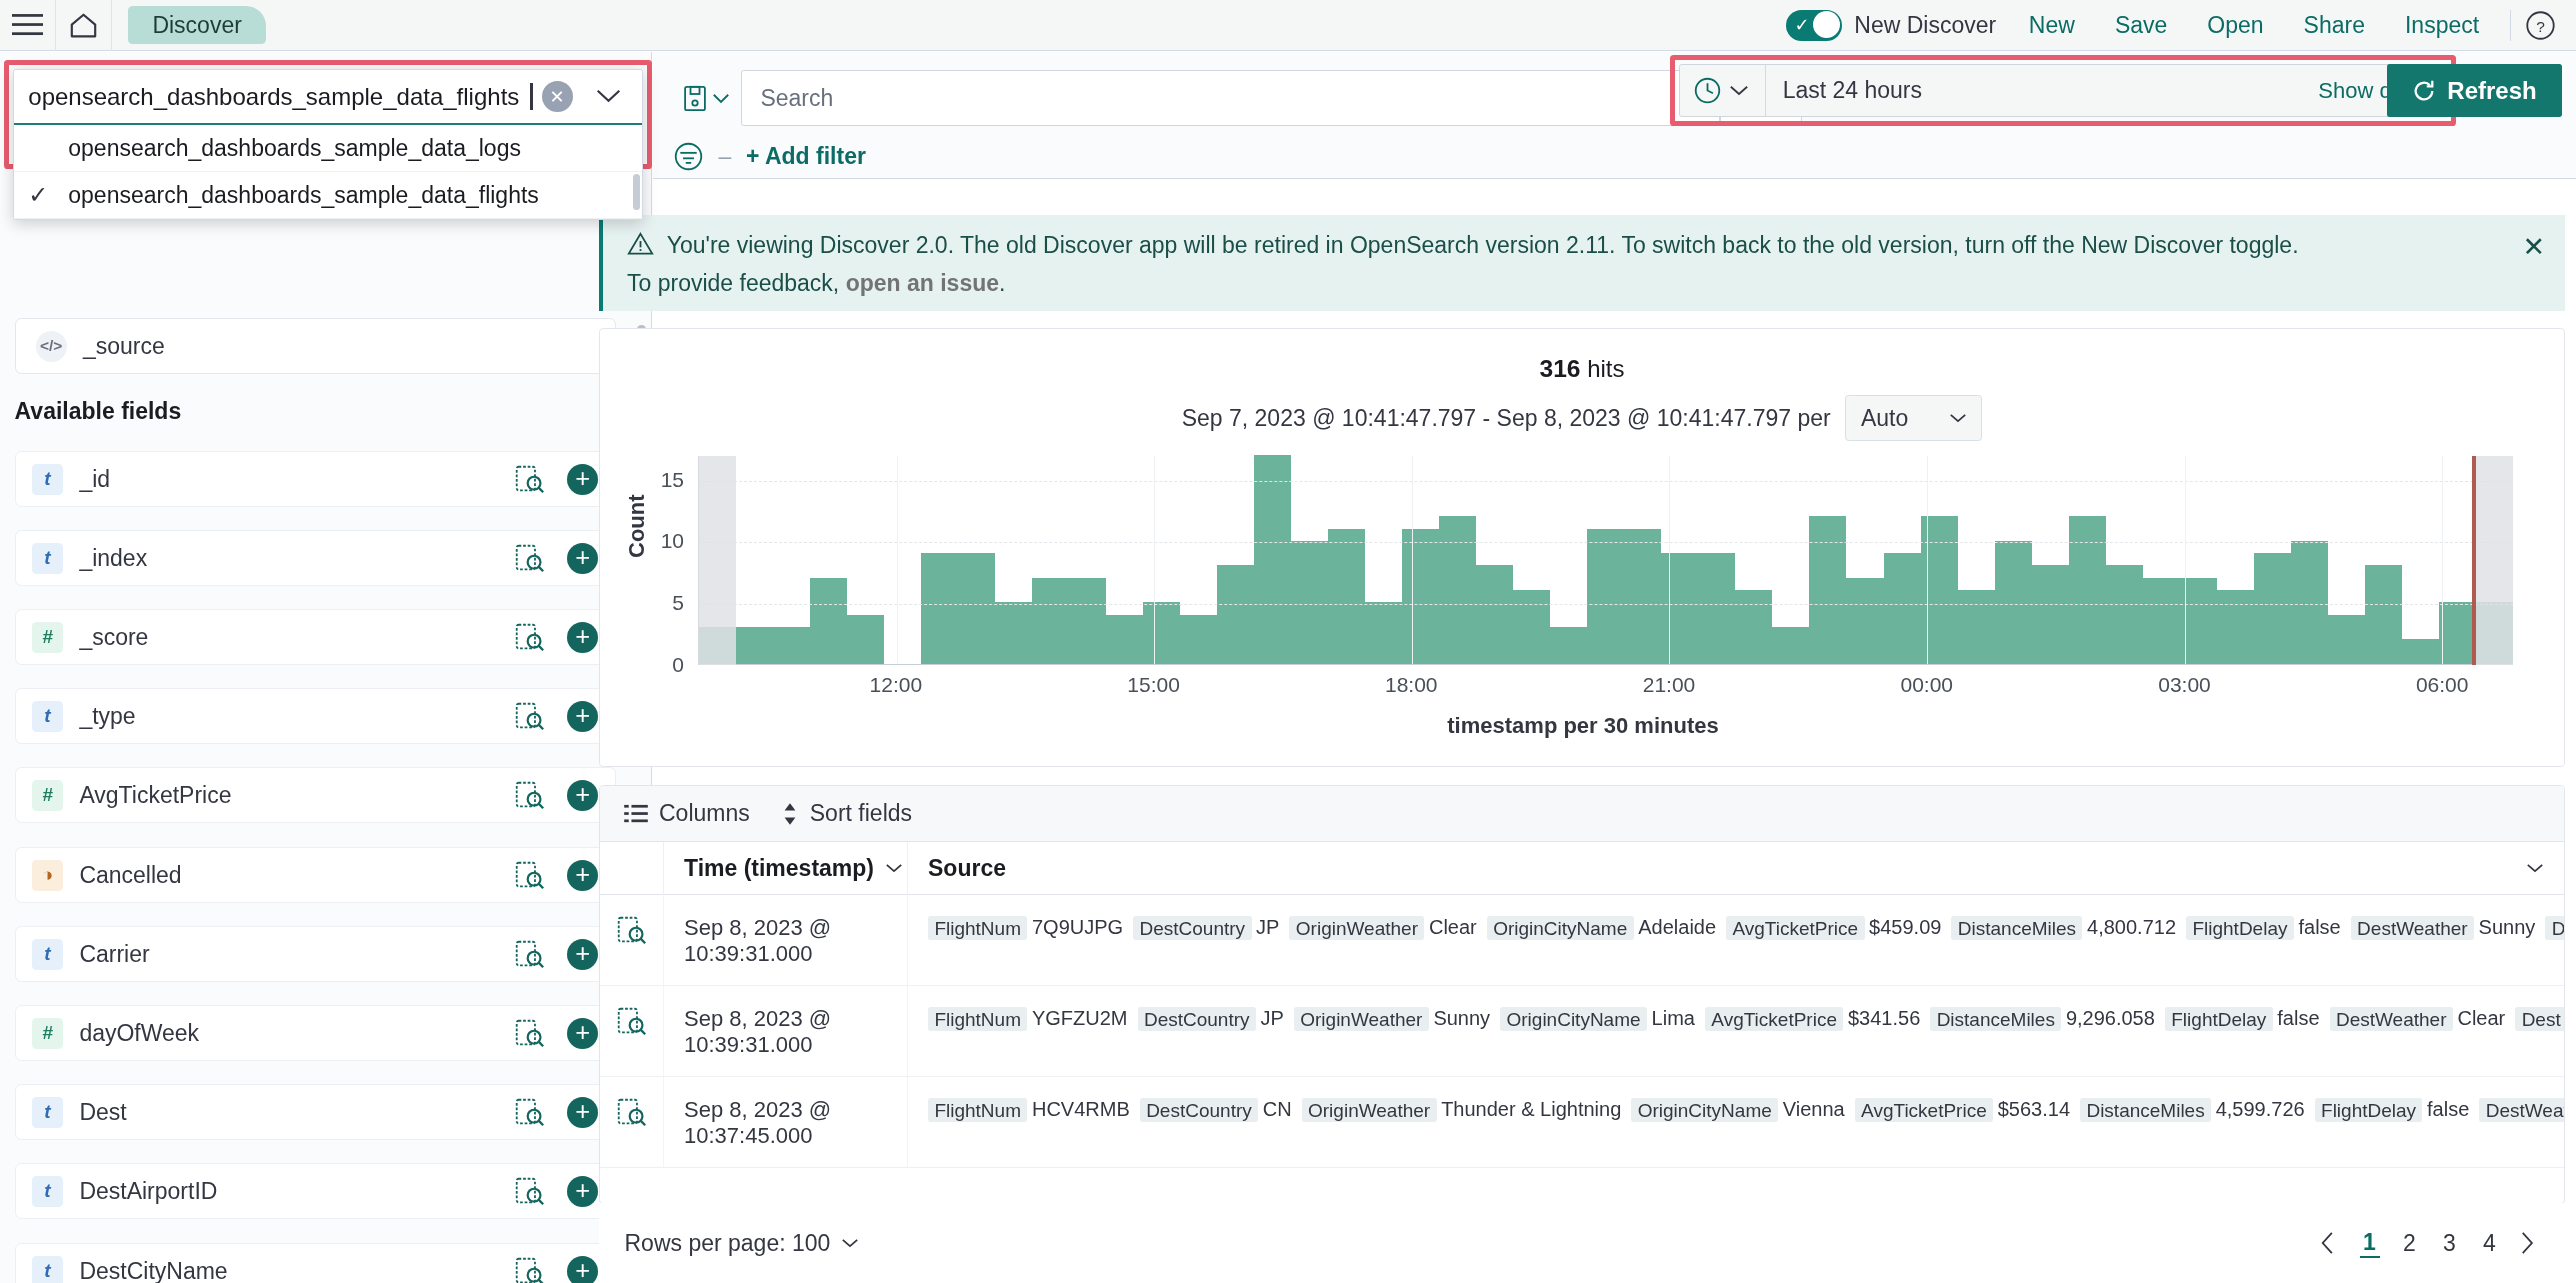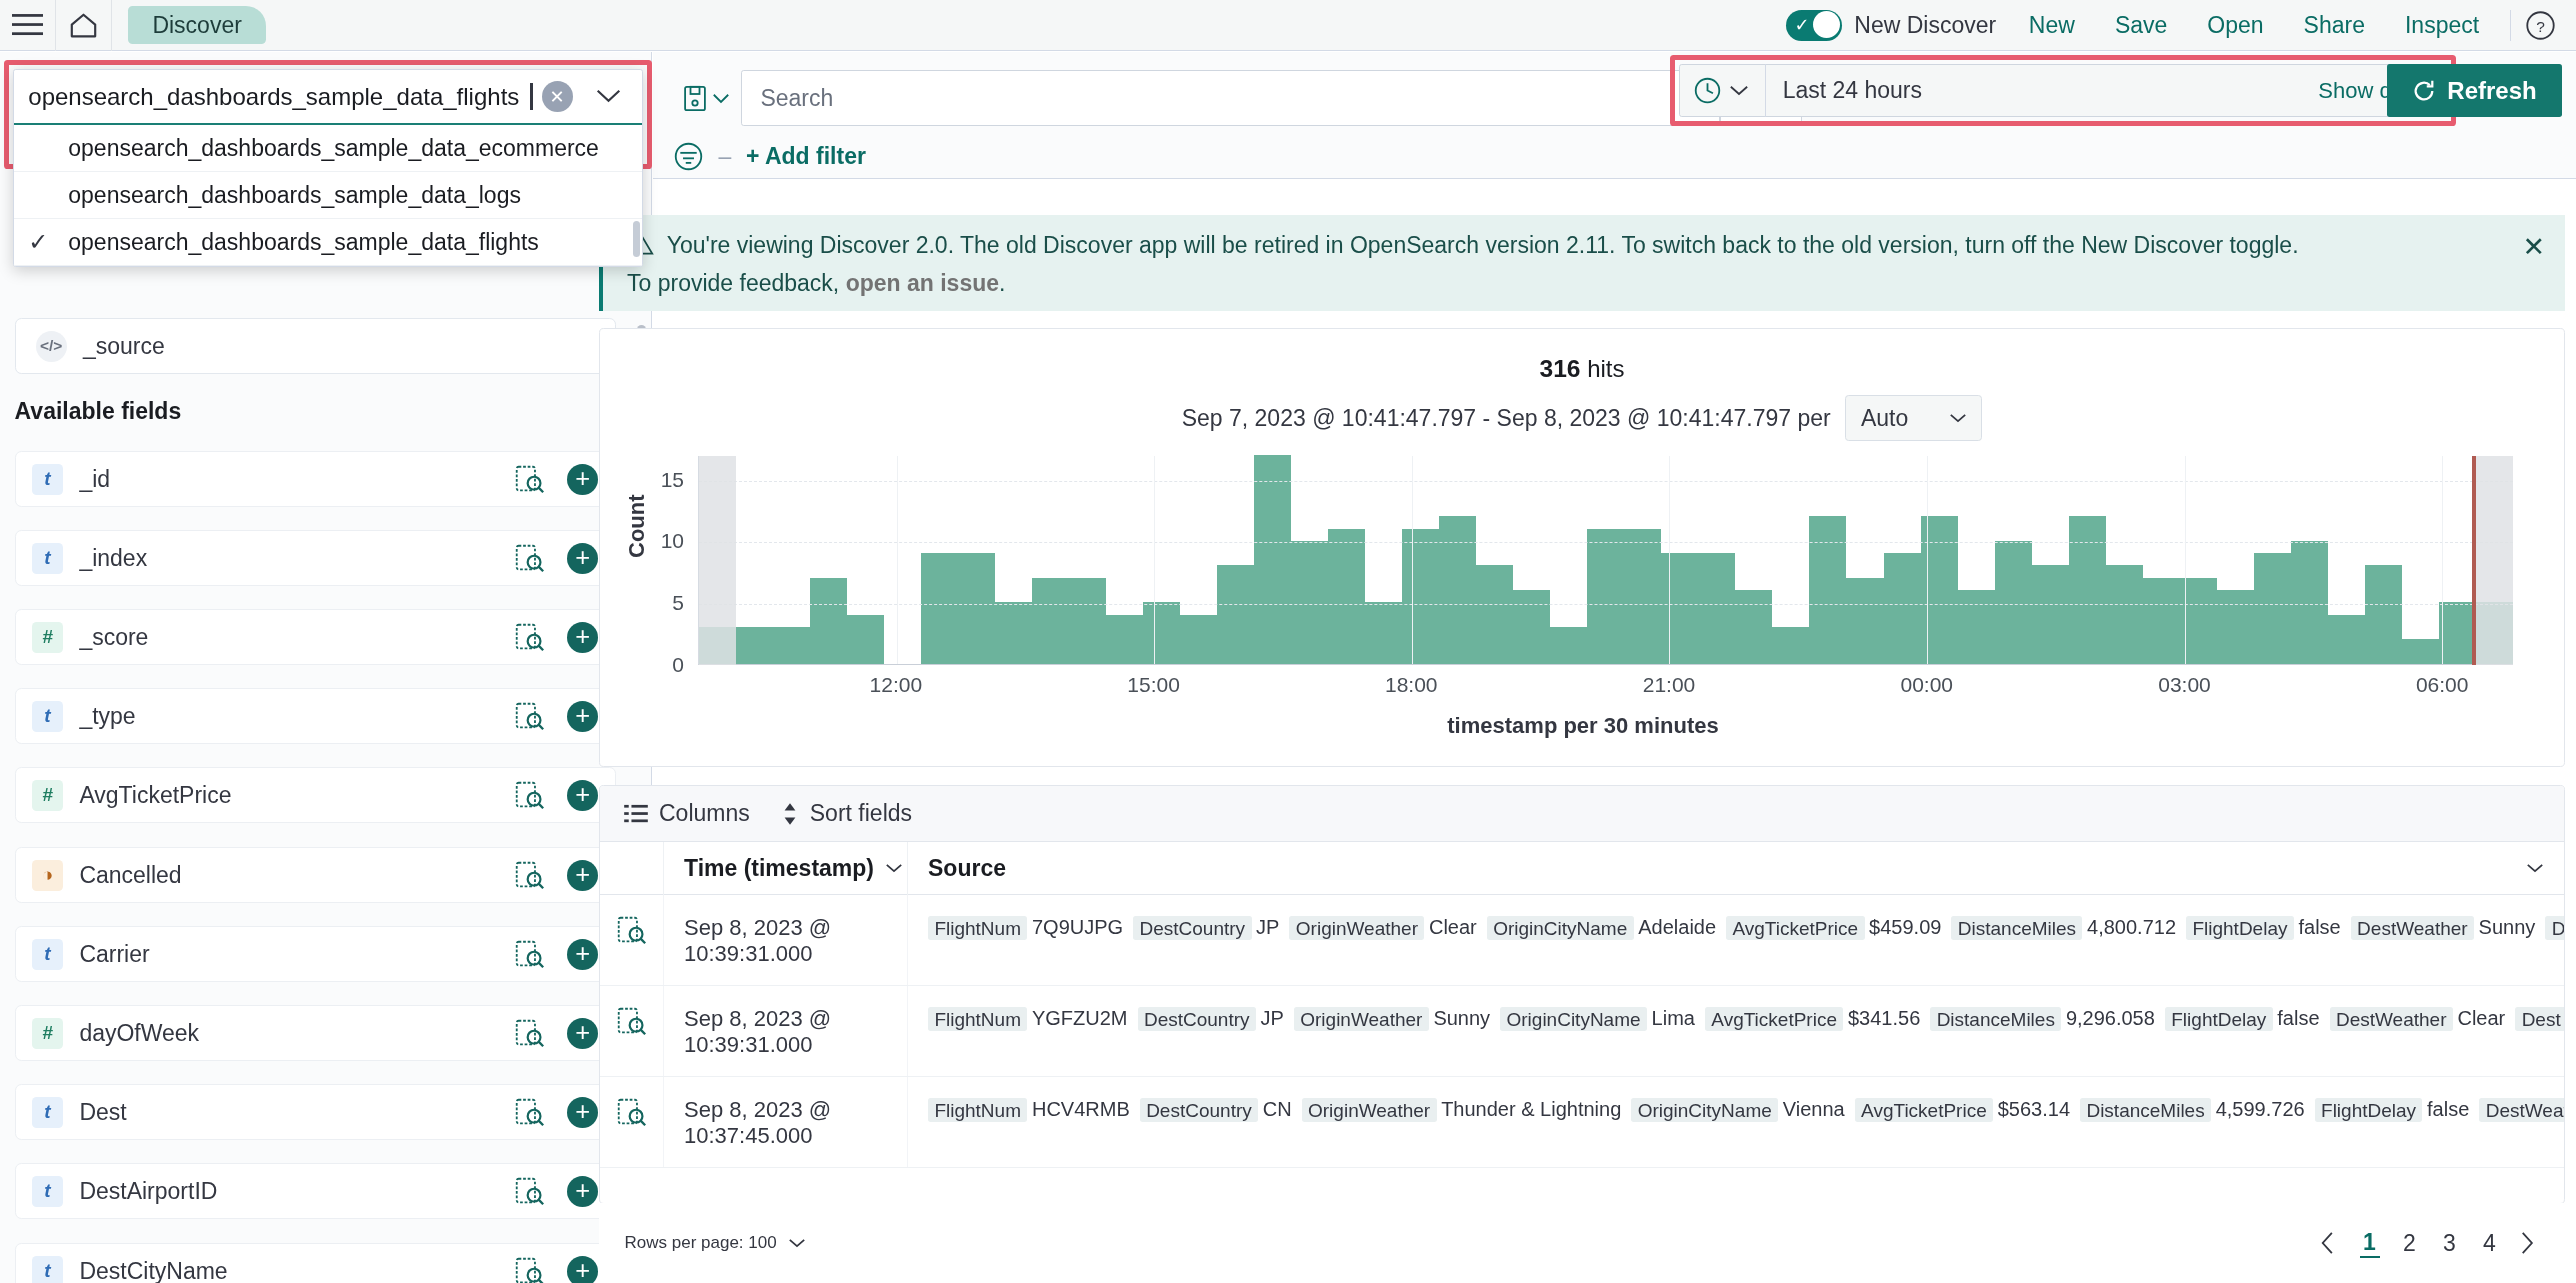--- a/index.html
+++ b/index.html
@@ -275,21 +275,21 @@
     background:#e9eff0; border-radius:2.7px; padding:1.8px 6.4px; margin-right:4.6px;
     font-size:19px; color:#343741; white-space:nowrap;
   }
   .v { margin-right:10px; font-size:20px; color:#343741; white-space:nowrap; }
 
   
   .pagerow {
     position:absolute; left:599px; top:1203px; width:1966px; height:80px;
     background:#fff; display:flex; align-items:center; padding:0 25.5px;
   }
-  .rpp { display:flex; align-items:center; gap:11px; font-size:17px; color:#343741; cursor:pointer; }
+  .rpp { display:flex; align-items:center; gap:11px; font-size:23px; color:#343741; cursor:pointer; }
   .pager { margin-left:auto; display:flex; align-items:center; gap:20px; }
   .pg {
     font-size:23px; color:#343741; cursor:pointer; min-width:20px; text-align:center;
   }
   .pg.active { color:#0a6c64; font-weight:bold; border-bottom:2.7px solid #0a6c64; }
   .pg.arrow { color:#343741; }
 
   svg { display:block; }
 </style>
 </head>
@@ -509,24 +509,20 @@
       <span class="ip-value">opensearch_dashboards_sample_data_flights</span>
       <span class="ip-caret"></span>
       <span class="ip-clear">✕</span>
       <span class="ip-chev">
         <svg width="27" height="16.4" viewBox="0 0 30 18">
             <path d="M3 3 L15 14 L27 3" fill="none" stroke="#343741" stroke-width="2.4"></path>
           </svg>
       </span>
     </div>
     <div id="ip-options">
-        <div class="ip-opt">
-          <span class="tick"></span>
-          <span class="olabel">opensearch_dashboards_sample_data_ecommerce</span>
-        </div>
         <div class="ip-opt">
           <span class="tick"></span>
           <span class="olabel">opensearch_dashboards_sample_data_logs</span>
         </div>
         <div class="ip-opt">
           <span class="tick">✓</span>
           <span class="olabel">opensearch_dashboards_sample_data_flights</span>
         </div>
       </div>
     <div class="ip-opt-scrollthumb"></div>

